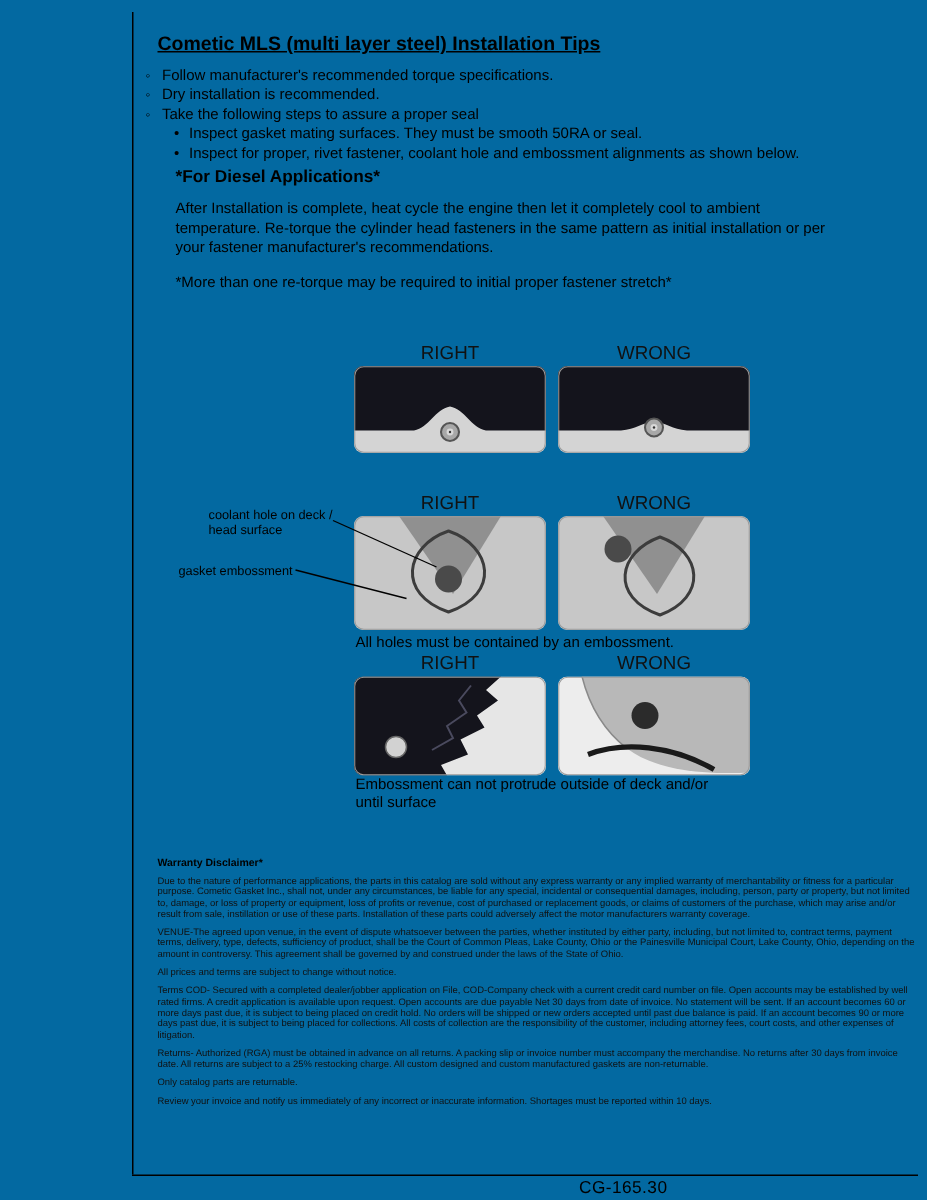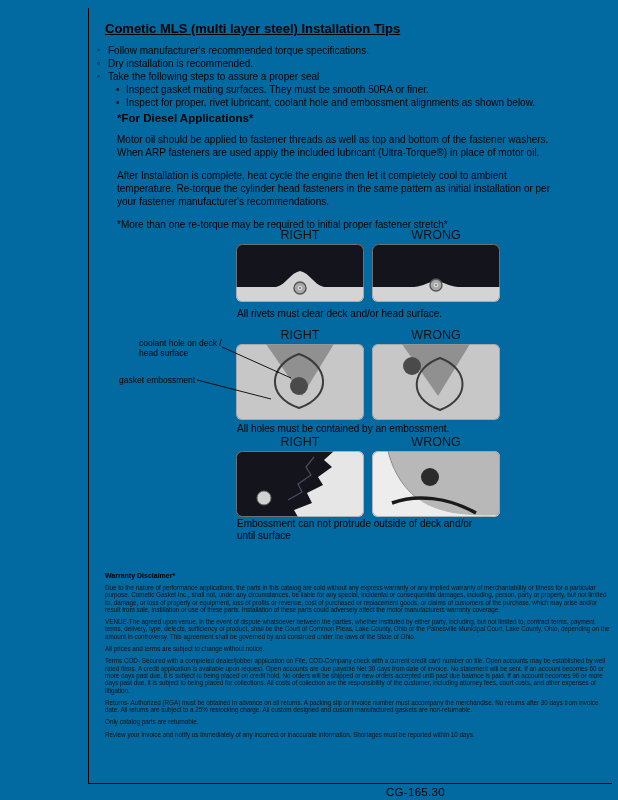--- a/index.html
+++ b/index.html
@@ -58,29 +58,28 @@
 
   <div class="tips">
 
   <div class="tip">Follow manufacturer's recommended torque specifications.</div>
       <div class="tip">Dry installation is recommended.</div>
       <div class="tip">Take the following steps to assure a proper seal</div>
     </div>
 
   <div class="subtips">
 
-  <div class="subtip">Inspect gasket mating surfaces.  They must be smooth 50RA or finer.</div>
-      <div class="subtip">Inspect for proper, rivet lubricant, coolant hole and embossment alignments as shown below.</div>
+  <div class="subtip">Inspect gasket mating surfaces.  They must be smooth 50RA or seal.</div>
+      <div class="subtip">Inspect for proper, rivet fastener, coolant hole and embossment alignments as shown below.</div>
     </div>
 
   <div class="diesel">
     <div class="diesel-h">*For Diesel Applications*</div>
     <div>
 
-    <p>Motor oil should be applied to fastener threads as well as top and bottom of the fastener washers. When ARP fasteners are used apply the included lubricant (Ultra-Torque®) in place of motor oil.</p>
         <p>After Installation is complete, heat cycle the engine then let it completely cool to ambient temperature. Re-torque the cylinder head fasteners in the same pattern as initial installation or per your fastener manufacturer's recommendations.</p>
         <p>*More than one re-torque may be required to initial proper fastener stretch*</p>
       </div>
   </div>
 
   <div class="diagrams">
 
     <div class="dlabel lab-l row1">RIGHT</div>
     <div class="dlabel lab-r row1">WRONG</div>
 
@@ -107,21 +106,20 @@
         <g clip-path="url(#c1b)">
           <rect width="128" height="58" fill="#d4d4d4"></rect>
           <path d="M0,0 H128 V43 H86 C76,42 72,38 64,37 C56,38 52,42 42,43 H0 Z" fill="#14141c"></path>
           <circle cx="64" cy="41" r="6" fill="#a8a8a8" stroke="#555" stroke-width="1.4"></circle>
           <circle cx="64" cy="41" r="2.3" fill="#d8d8d8"></circle>
           <circle cx="64" cy="41" r="0.8" fill="#333"></circle>
         </g>
         <rect x="0.5" y="0.5" width="127" height="57" rx="6" fill="none" stroke="#9a9a9a" stroke-width="0.7"></rect>
       </svg>
     </div>
-    <div class="dcaption cap1">All rivets must clear deck and/or head surface.</div>
 
     <div class="dlabel lab-l row2">RIGHT</div>
     <div class="dlabel lab-r row2">WRONG</div>
 
     <div class="ann ann1">coolant hole on deck / head surface</div>
     <div class="ann ann2">gasket embossment</div>
 
     <div class="panel p-l pr2">
       <svg width="128" height="76" viewBox="0 0 128 76">
         <clipPath id="c2a">

